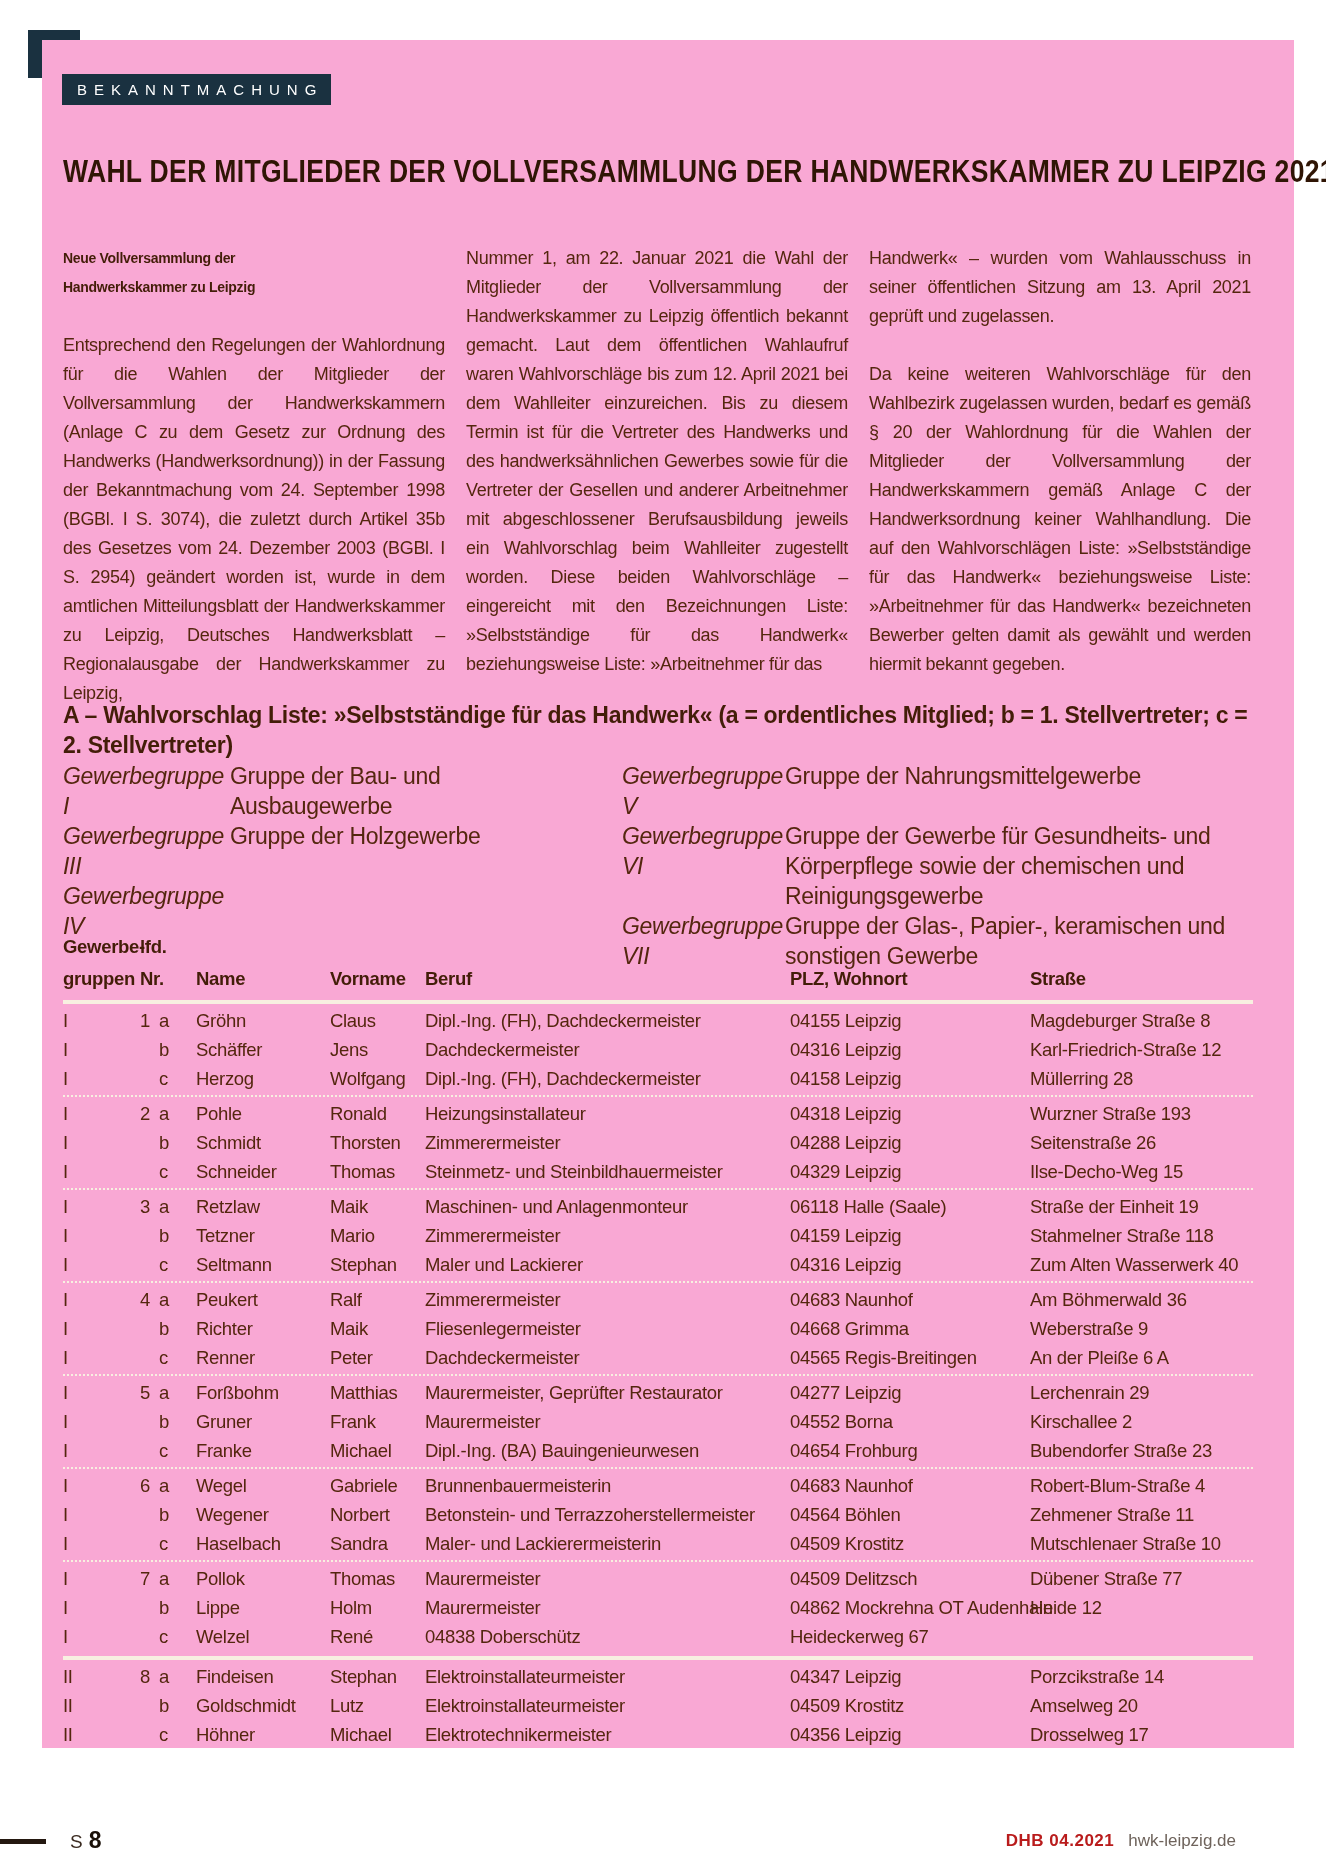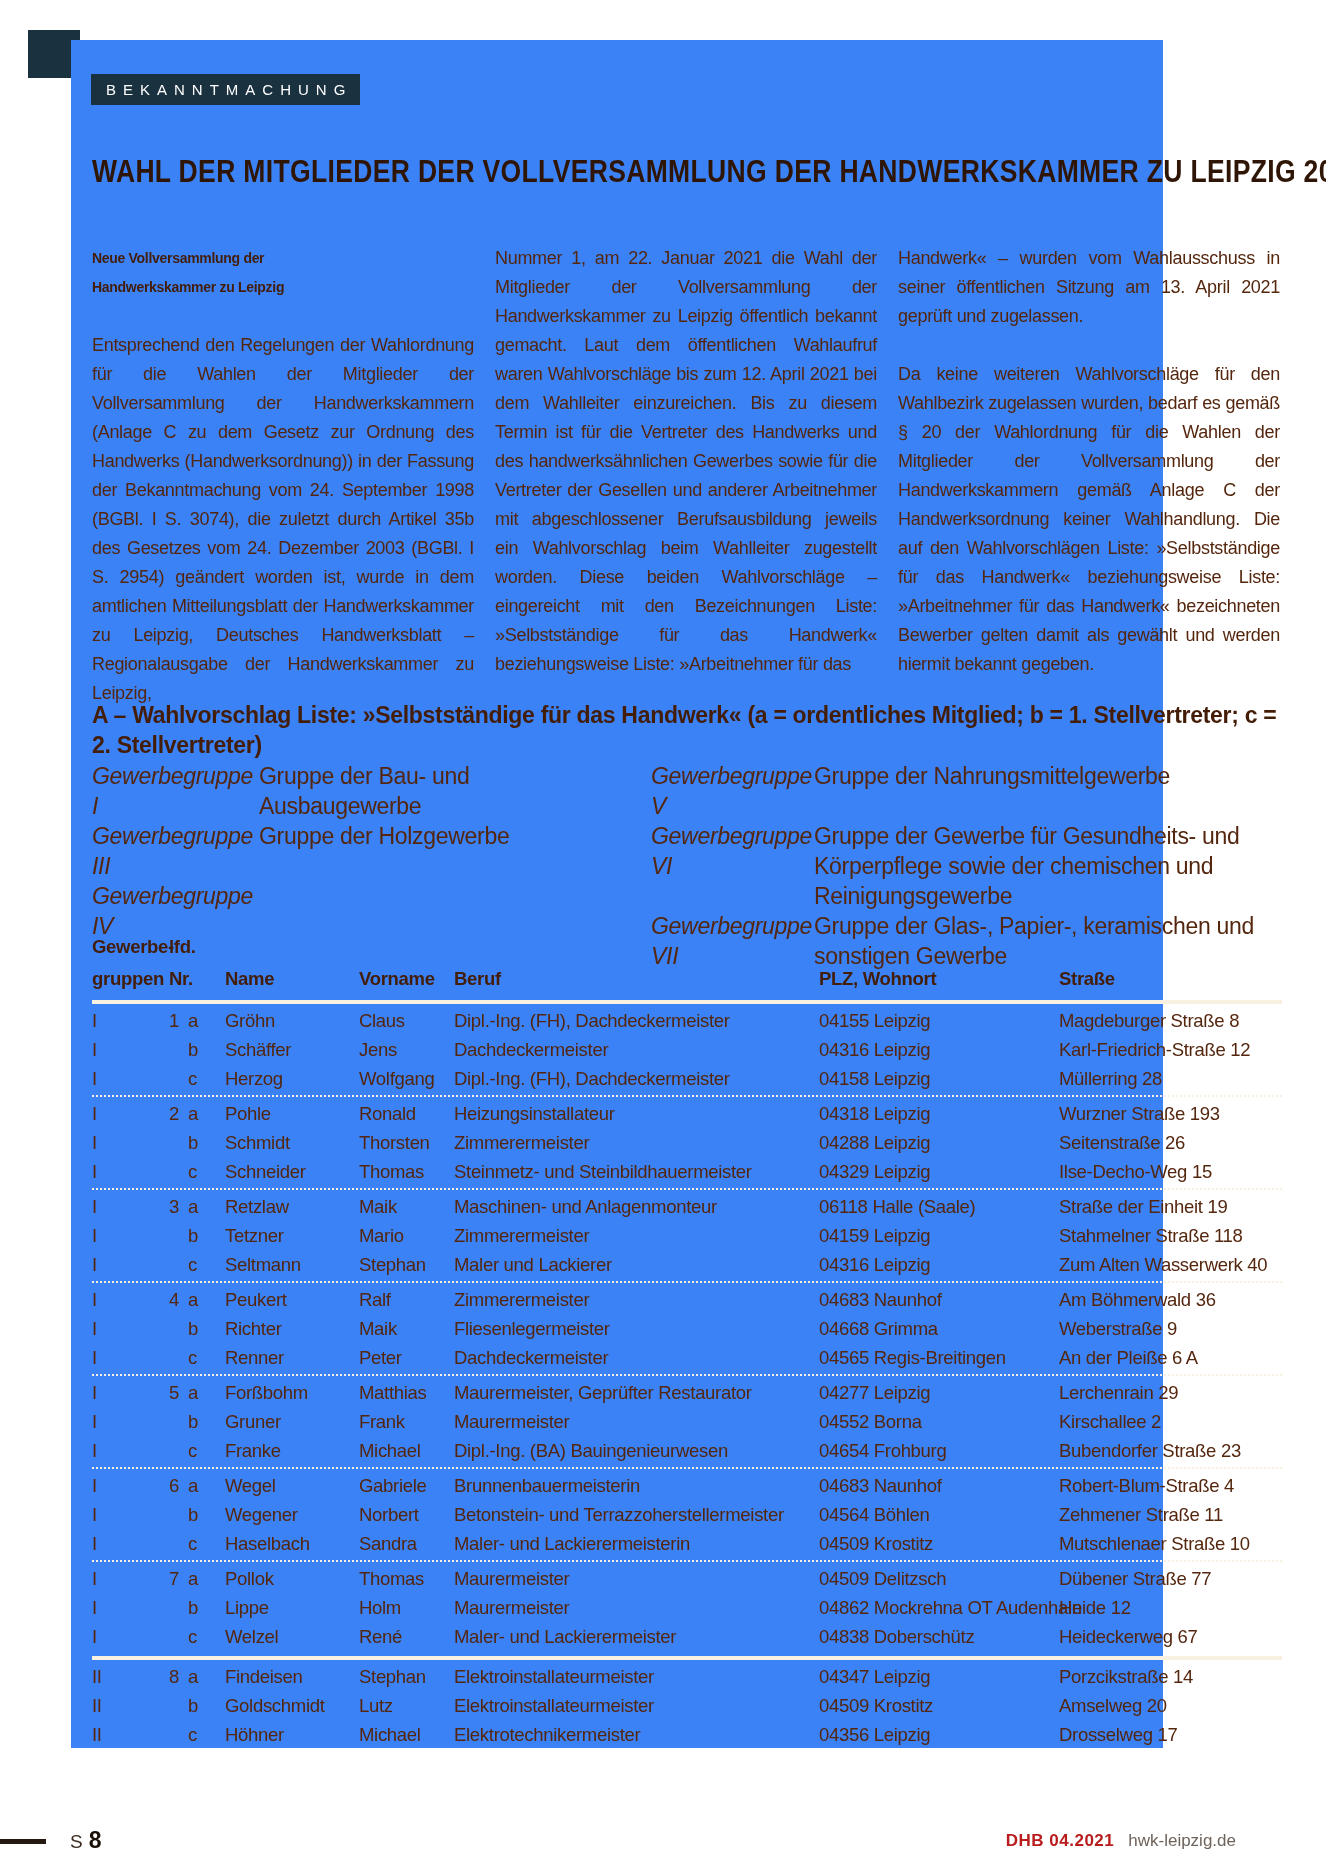--- a/index.html
+++ b/index.html
@@ -1,19 +1,19 @@
 <!DOCTYPE html>
 <html lang="de"><head>
 <meta charset="utf-8">
 <style>
   html,body{margin:0;padding:0;background:#ffffff;}
   .page{position:relative;width:1326px;height:1875px;background:#ffffff;overflow:hidden;
         font-family:"Liberation Sans","DejaVu Sans",sans-serif;color:#54260E;}
   .corner-mark{position:absolute;left:28px;top:30px;width:52px;height:48px;background:#1A3140;}
-  .content{position:absolute;left:42px;top:40px;width:1092px;height:1708px;background:#3b82f6;margin-left:29px;}
+  .content{position:absolute;left:42px;top:40px;width:1252px;height:1708px;background:#f9a8d4;}
 
   .tag{position:absolute;left:20px;top:34px;display:inline-block;background:#1A3140;color:#ffffff;
        font-size:15px;letter-spacing:7px;padding:7px 8px 7px 15px;font-weight:400;}
 
   .title{position:absolute;left:21px;top:114px;margin:0;font-size:31px;font-weight:700;color:#2F1505;
          white-space:nowrap;letter-spacing:0.4px;transform:scaleX(0.855);transform-origin:0 50%;}
 
   .intro{position:absolute;left:21px;top:204px;width:1188px;display:flex;gap:21px;
          font-size:18px;line-height:29px;letter-spacing:-0.3px;}
   .intro .col{width:382px;}
@@ -333,21 +333,20 @@
     <span>Maurermeister</span>
     <span>04862 Mockrehna OT Audenhain</span>
     <span>Heide 12</span>
   </div>
 
   <div class="trow">
     <span>I</span>
     <span><span class="nr-num"></span><span>c</span></span>
     <span>Welzel</span>
     <span>René</span>
-    <span>Maler- und Lackierermeister</span>
     <span>04838 Doberschütz</span>
     <span>Heideckerweg 67</span>
   </div>
 </div>
           <div class="tgroup last">
   <div class="trow">
     <span>II</span>
     <span><span class="nr-num">8</span><span>a</span></span>
     <span>Findeisen</span>
     <span>Stephan</span>

